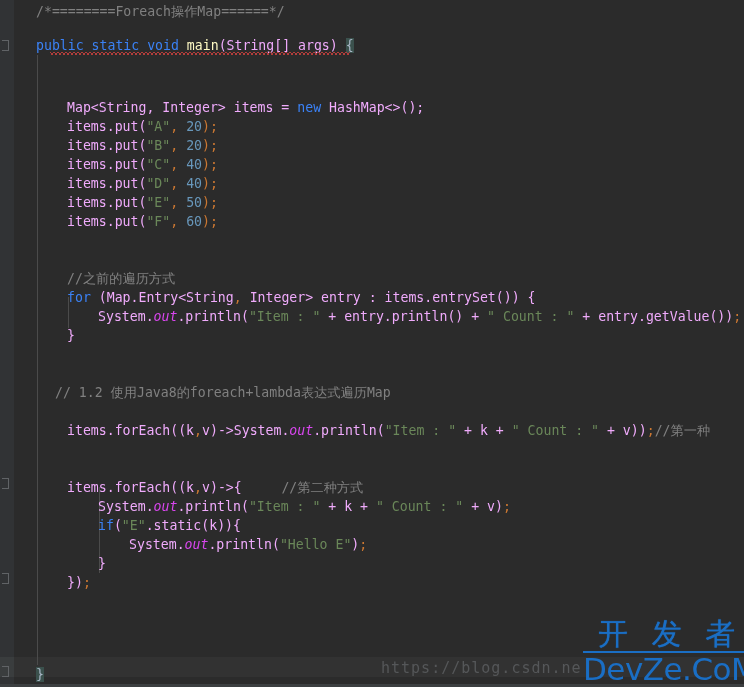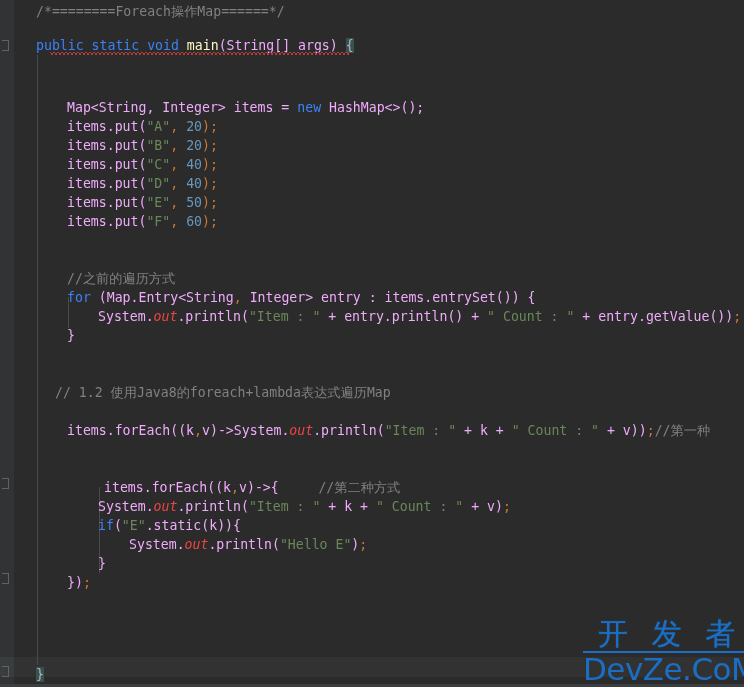--- a/index.html
+++ b/index.html
@@ -86,21 +86,21 @@
   }
 
   
   .kw      { color: #3b82f6; }
   .fn      { color: #fef9c3; }           
   .str     { color: #6a8759; }           
   .num     { color: #6897bb; }           
   .cmt     { color: #808080; }           
   .plain   { color: #f0abfc; }
   .semi    { color: #cc7832; }           
-  .field-static { color: #ef4444; font-style: italic; }  
+  .field-static { color: #d946ef; font-style: italic; }  
   .brace-hl {
     background: #3b514d;
     color: #a9b7c6;
   }
 
   
   .squiggle {
     position: absolute;
     height: 3px;
     background-image:
@@ -180,40 +180,41 @@
         <div class="line" style="top: 155px; left: 53px;"><span class="plain">items.put(</span><span class="str">"C"</span><span class="semi">,</span><span class="plain"> </span><span class="num">40</span><span class="semi">);</span></div>
         <div class="line" style="top: 174px; left: 53px;"><span class="plain">items.put(</span><span class="str">"D"</span><span class="semi">,</span><span class="plain"> </span><span class="num">40</span><span class="semi">);</span></div>
         <div class="line" style="top: 193px; left: 53px;"><span class="plain">items.put(</span><span class="str">"E"</span><span class="semi">,</span><span class="plain"> </span><span class="num">50</span><span class="semi">);</span></div>
         <div class="line" style="top: 212px; left: 53px;"><span class="plain">items.put(</span><span class="str">"F"</span><span class="semi">,</span><span class="plain"> </span><span class="num">60</span><span class="semi">);</span></div>
         <div class="line" style="top: 269px; left: 53px;"><span class="cmt">//之前的遍历方式</span></div>
         <div class="line" style="top: 288px; left: 53px;"><span class="kw">for </span><span class="plain">(Map.Entry&lt;String</span><span class="semi">,</span><span class="plain"> Integer&gt; entry : items.entrySet()) {</span></div>
         <div class="line" style="top: 307px; left: 84px;"><span class="plain">System.</span><span class="field-static">out</span><span class="plain">.println(</span><span class="str">"Item : "</span><span class="plain"> + entry.println() + </span><span class="str">" Count : "</span><span class="plain"> + entry.getValue())</span><span class="semi">;</span></div>
         <div class="line" style="top: 326px; left: 53px;"><span class="plain">}</span></div>
         <div class="line" style="top: 383px; left: 41px;"><span class="cmt">// 1.2 使用Java8的foreach+lambda表达式遍历Map</span></div>
         <div class="line" style="top: 421px; left: 53px;"><span class="plain">items.forEach((k</span><span class="semi">,</span><span class="plain">v)-&gt;System.</span><span class="field-static">out</span><span class="plain">.println(</span><span class="str">"Item : "</span><span class="plain"> + k + </span><span class="str">" Count : "</span><span class="plain"> + v))</span><span class="semi">;</span><span class="cmt">//第一种</span></div>
-        <div class="line" style="top: 478px; left: 53px; margin-left: 37px;"><span class="plain">items.forEach((k</span><span class="semi">,</span><span class="plain">v)-&gt;{</span><span class="plain">     </span><span class="cmt">//第二种方式</span></div>
+        <div class="line" style="top: 478px; left: 53px;"><span class="plain">items.forEach((k</span><span class="semi">,</span><span class="plain">v)-&gt;{</span><span class="plain">     </span><span class="cmt">//第二种方式</span></div>
         <div class="line" style="top: 497px; left: 84px;"><span class="plain">System.</span><span class="field-static">out</span><span class="plain">.println(</span><span class="str">"Item : "</span><span class="plain"> + k + </span><span class="str">" Count : "</span><span class="plain"> + v)</span><span class="semi">;</span></div>
         <div class="line" style="top: 516px; left: 84px;"><span class="kw">if</span><span class="plain">(</span><span class="str">"E"</span><span class="plain">.static(k)){</span></div>
         <div class="line" style="top: 535px; left: 115px;"><span class="plain">System.</span><span class="field-static">out</span><span class="plain">.println(</span><span class="str">"Hello E"</span><span class="plain">)</span><span class="semi">;</span></div>
         <div class="line" style="top: 554px; left: 84px;"><span class="plain">}</span></div>
         <div class="line" style="top: 573px; left: 53px;"><span class="plain">})</span><span class="semi">;</span></div>
         <div class="line" style="top: 665px; left: 22px;"><span class="brace-hl">}</span></div>
       </div>
     <div id="squiggles">
         <div class="squiggle" style="left: 36px; top: 52px; width: 300px;"></div>
       </div>
   </div>
 
   <div id="fold-markers">
       <div class="fold-marker" style="top: 40px;"></div>
       <div class="fold-marker" style="top: 478px;"></div>
       <div class="fold-marker" style="top: 573px;"></div>
       <div class="fold-marker" style="top: 666px;"></div>
     </div>
 
+  <div class="url-watermark" id="url-watermark" style="left: 381px; top: 659px;">https://blog.csdn.ne</div>
 
   <div class="logo-watermark" id="logo-watermark" style="left: 583px; top: 618px;">
     <div class="logo-cn">开 发 者</div>
     <div class="logo-rule"></div>
     <div class="logo-en">DevZe.CoM</div>
   </div>
 
   <div class="bottom-edge"></div>
 </div>
 

